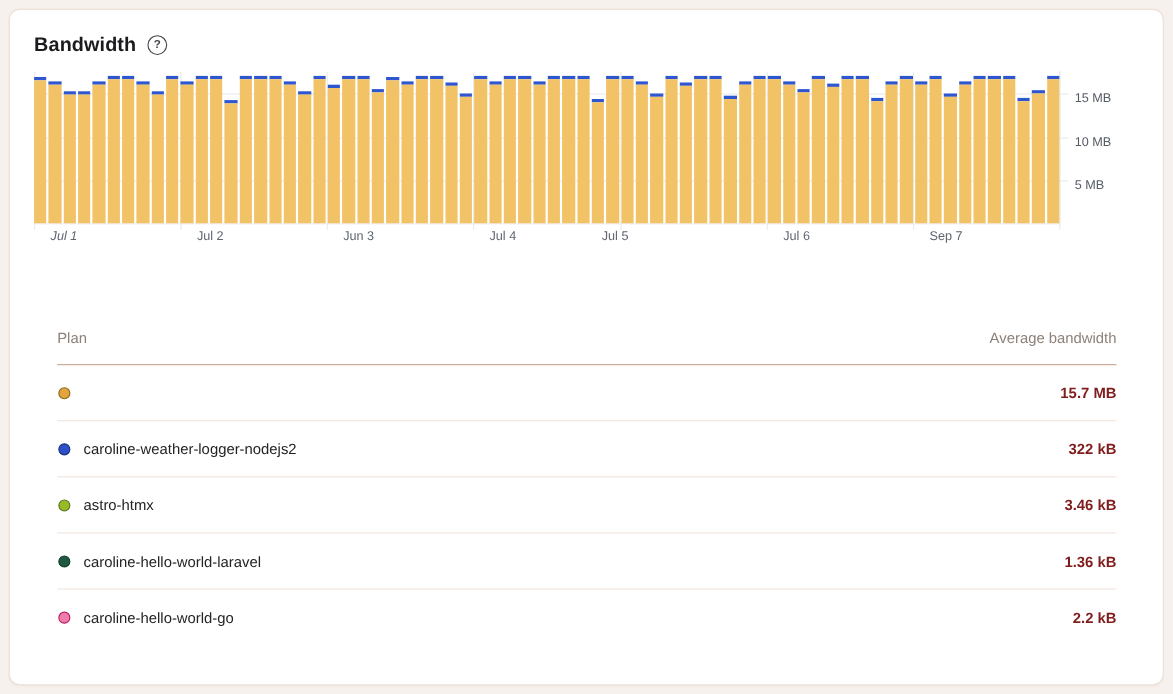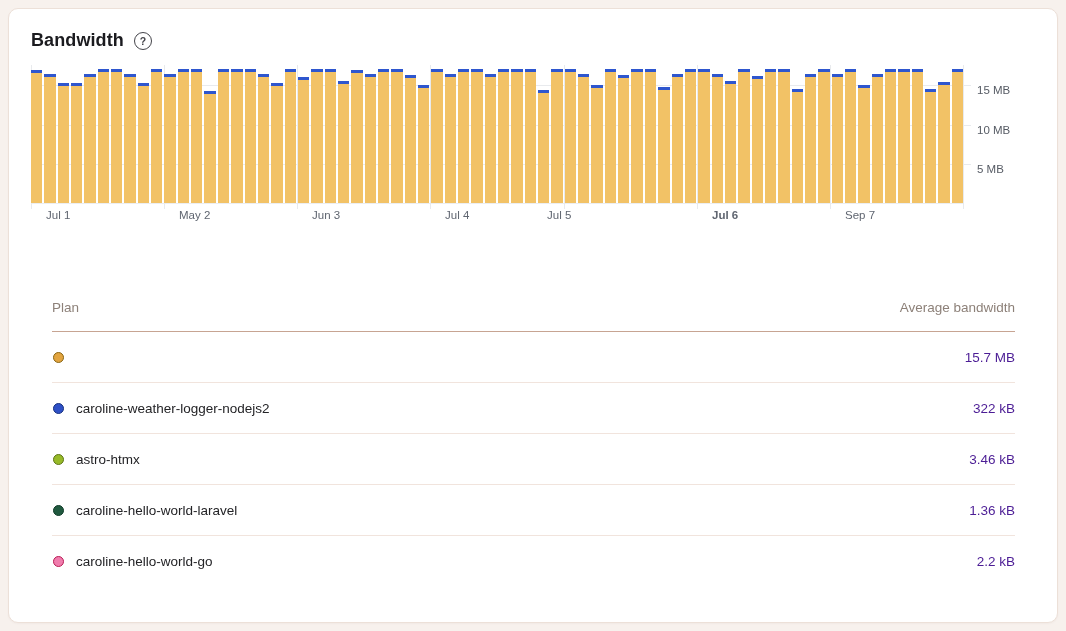--- a/index.html
+++ b/index.html
@@ -25,21 +25,21 @@
   .xlab{position:absolute;top:144px;font-size:11.5px;color:#5f6570;white-space:nowrap;}
   .ylab{position:absolute;left:968px;height:12px;line-height:12px;font-size:11.5px;color:#565b64;white-space:nowrap;}
 
   .table{margin:56px 42px 0 43px;}
   .thead{display:flex;justify-content:space-between;padding:17px 0 16px;border-bottom:1px solid #c7a492;
     color:#8d8179;font-size:13.5px;}
   .row{display:flex;align-items:center;height:50px;border-bottom:1px solid #f1e4dd;font-size:13.5px;}
   .row:last-child{border-bottom:none;}
   .dot{width:11px;height:11px;border-radius:50%;margin:0 12px 0 1px;box-sizing:border-box;flex:none;}
   .row .label{color:#232326;}
-  .row .value{margin-left:auto;color:#4c1d95;}
+  .row .value{margin-left:auto;color:#7f1d1d;font-weight:bold;}
 </style>
 </head>
 <body>
 
 <div class="card">
 
   <div class="card-header">
     <div class="title-row">
       <h1>Bandwidth</h1>
       <span class="help">?</span>
@@ -334,26 +334,26 @@
           </div>
           <div class="bar">
             <div class="cap" style="background: rgb(46, 86, 206); height: 3px;"></div>
             <div class="body" style="background: rgb(242, 194, 102); height: 118px;"></div>
           </div>
           <div class="bar">
             <div class="cap" style="background: rgb(46, 86, 206); height: 3px;"></div>
             <div class="body" style="background: rgb(242, 194, 102); height: 131px;"></div>
           </div>
         </div>
-        <div class="xlab" style="left: 15px;">Jul 1</div>
-        <div class="xlab" style="left: 148px;">May 2</div>
+        <div class="xlab" style="left: 15px; font-style: italic;">Jul 1</div>
+        <div class="xlab" style="left: 148px;">Jul 2</div>
         <div class="xlab" style="left: 281px;">Jun 3</div>
         <div class="xlab" style="left: 414px;">Jul 4</div>
         <div class="xlab" style="left: 516px;">Jul 5</div>
-        <div class="xlab" style="left: 681px; font-weight: bold;">Jul 6</div>
+        <div class="xlab" style="left: 681px;">Jul 6</div>
         <div class="xlab" style="left: 814px;">Sep 7</div>
       </div>
     <div id="ylabels">
         <div class="ylab" style="top: 19px;">15 MB</div>
         <div class="ylab" style="top: 59px;">10 MB</div>
         <div class="ylab" style="top: 98px;">5 MB</div>
       </div>
   </div>
 
   <div class="table">

